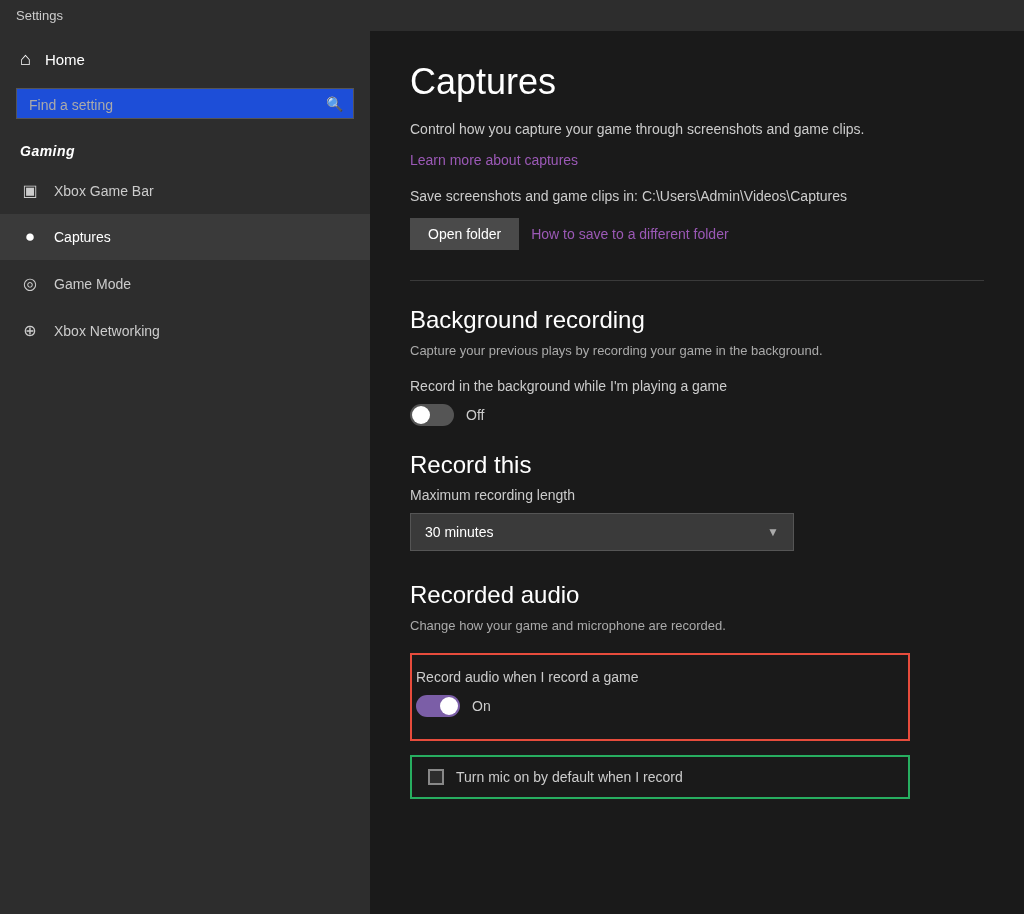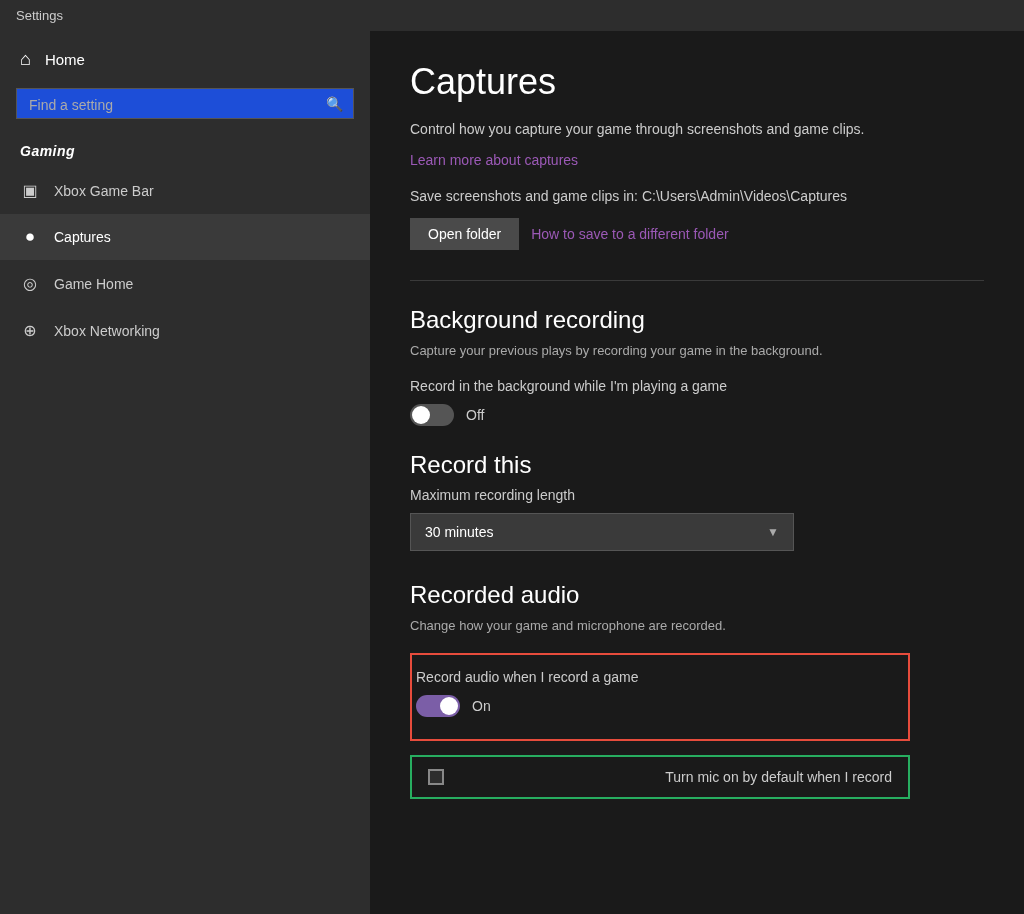--- a/index.html
+++ b/index.html
@@ -229,21 +229,20 @@
       margin-bottom: 10px;
     }
     
     .mic-checkbox-box {
       border: 2px solid #27ae60;
       padding: 12px 16px;
       display: flex;
       align-items: center;
       max-width: 500px;
       background: transparent;
-      justify-content: space-between;
     }
     .mic-checkbox {
       width: 16px;
       height: 16px;
       border: 2px solid #888888;
       background: #2d2d2d;
       margin-right: 12px;
       flex-shrink: 0;
       cursor: pointer;
     }
@@ -282,21 +281,21 @@
     <div class="sidebar-item">
       <span class="icon">▣</span>
       <span class="label">Xbox Game Bar</span>
     </div>
     <div class="sidebar-item active">
       <span class="icon">⏺</span>
       <span class="label">Captures</span>
     </div>
     <div class="sidebar-item">
       <span class="icon">◎</span>
-      <span class="label">Game Home</span>
+      <span class="label">Game Mode</span>
     </div>
     <div class="sidebar-item">
       <span class="icon">⊕</span>
       <span class="label">Xbox Networking</span>
     </div>
   </div>
 
   <div class="content">
 
     <div style="position:relative; height:0; overflow:visible; z-index:100;">

